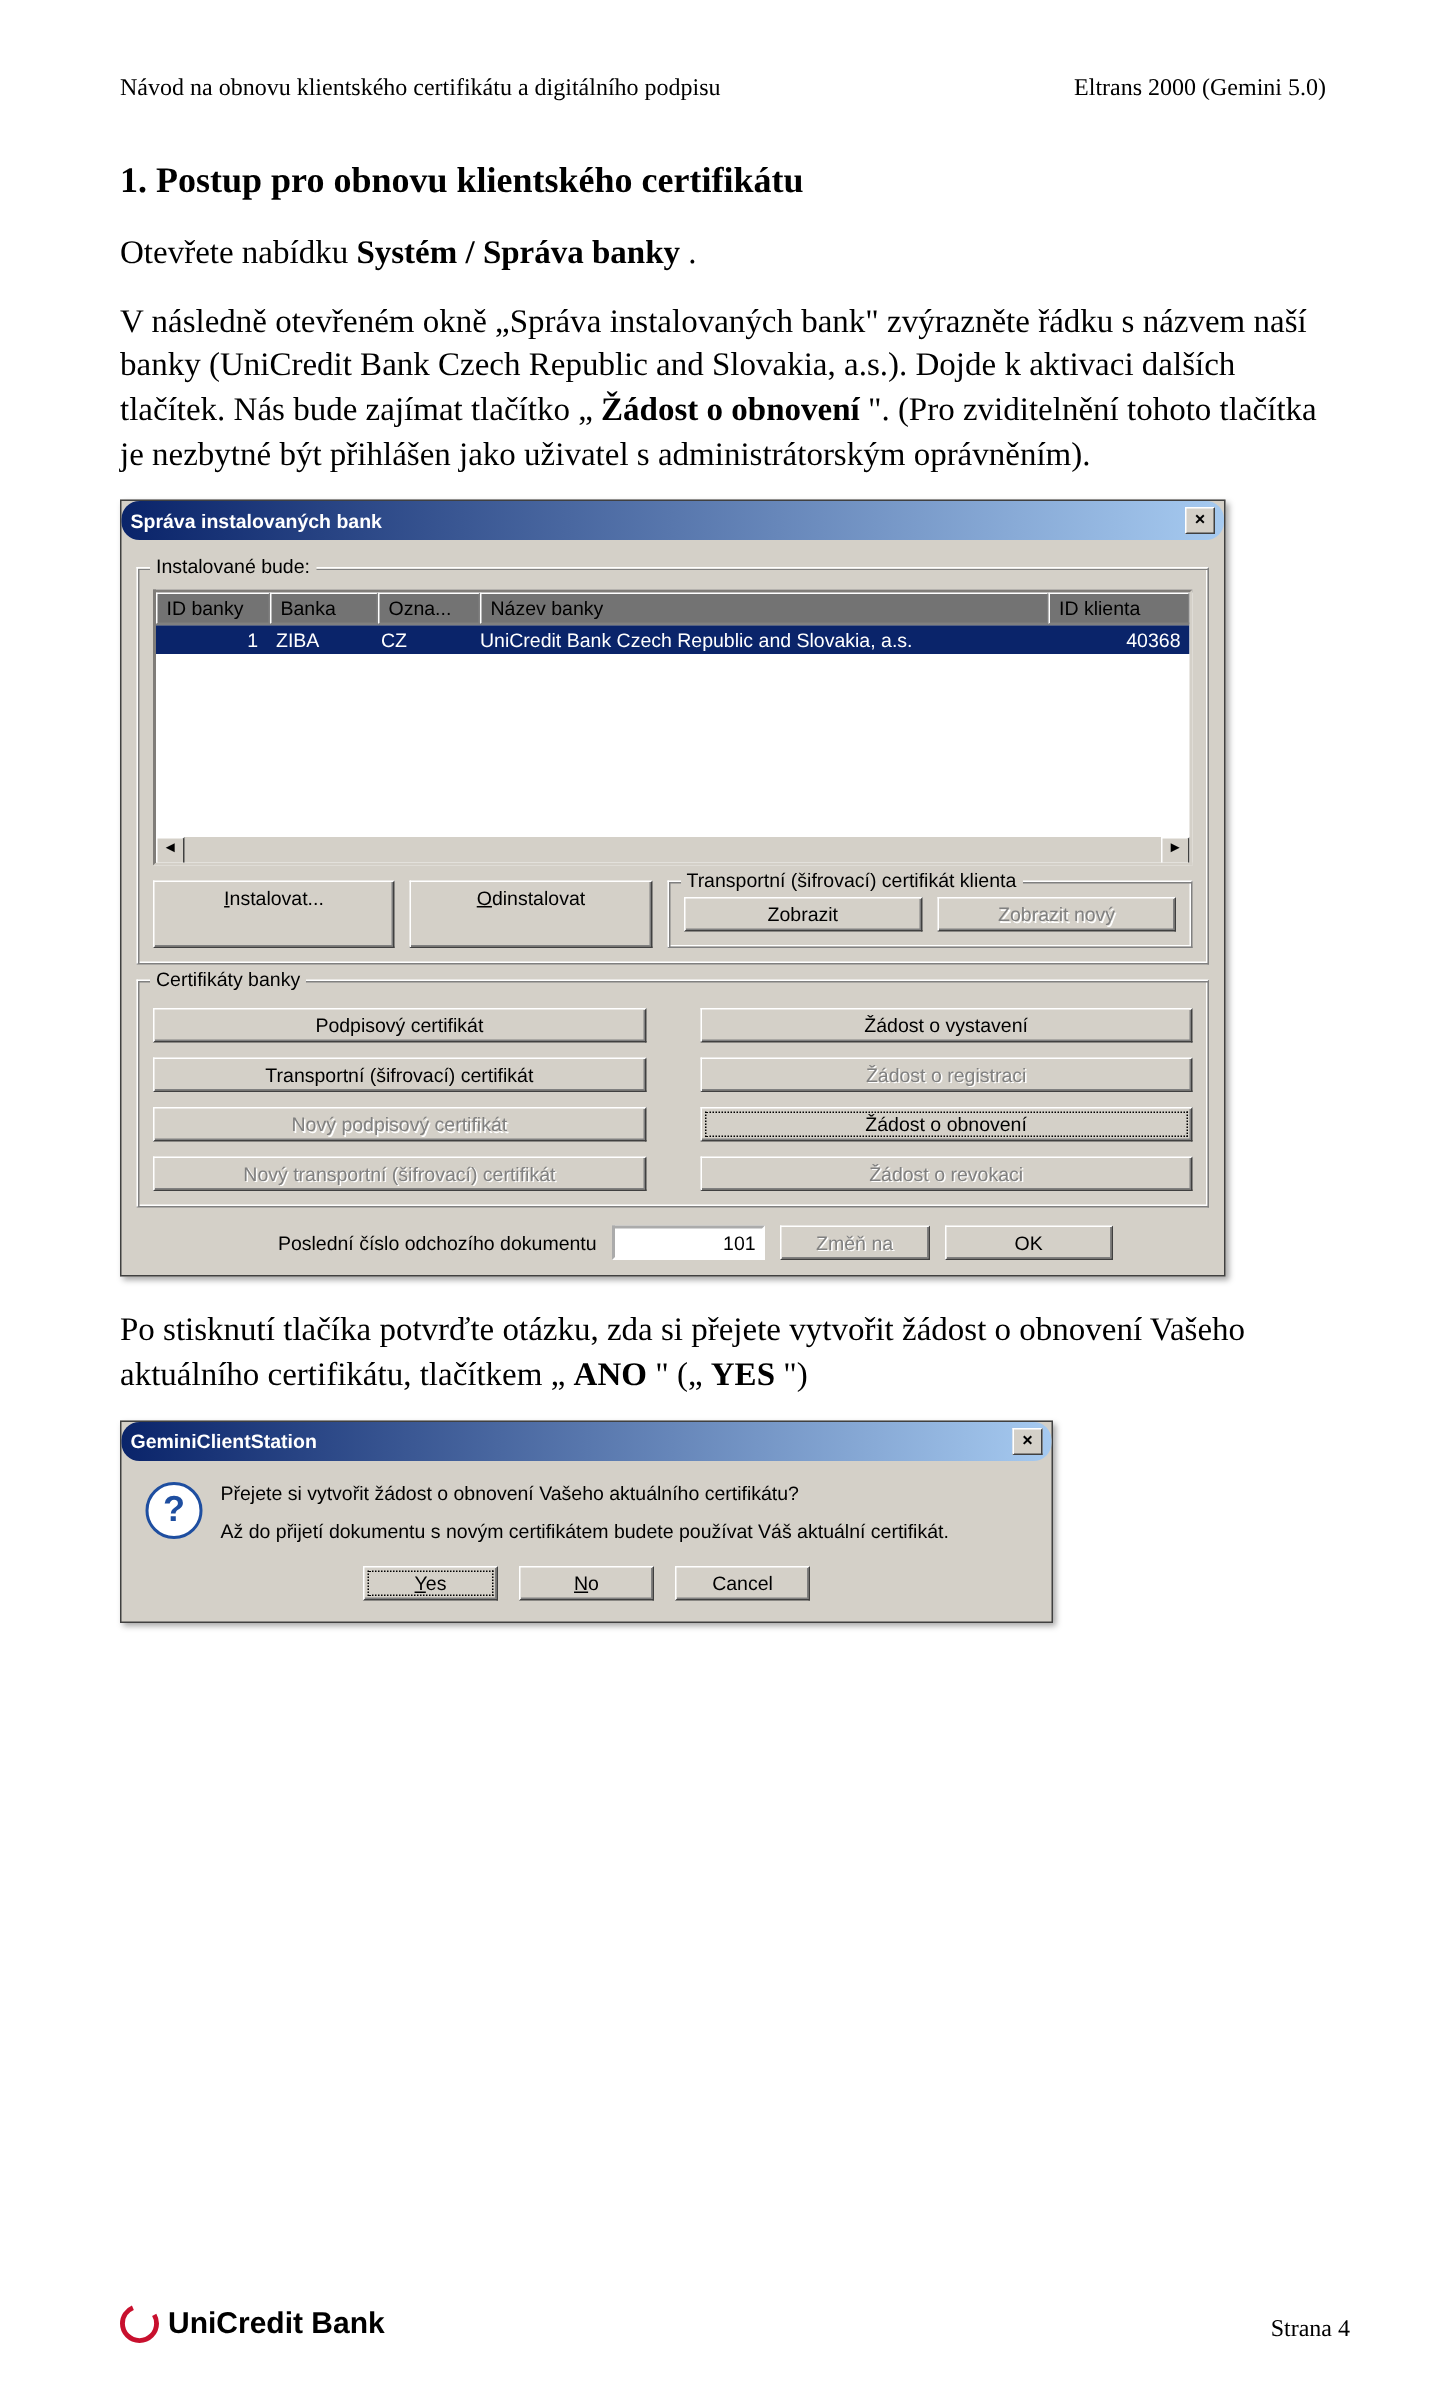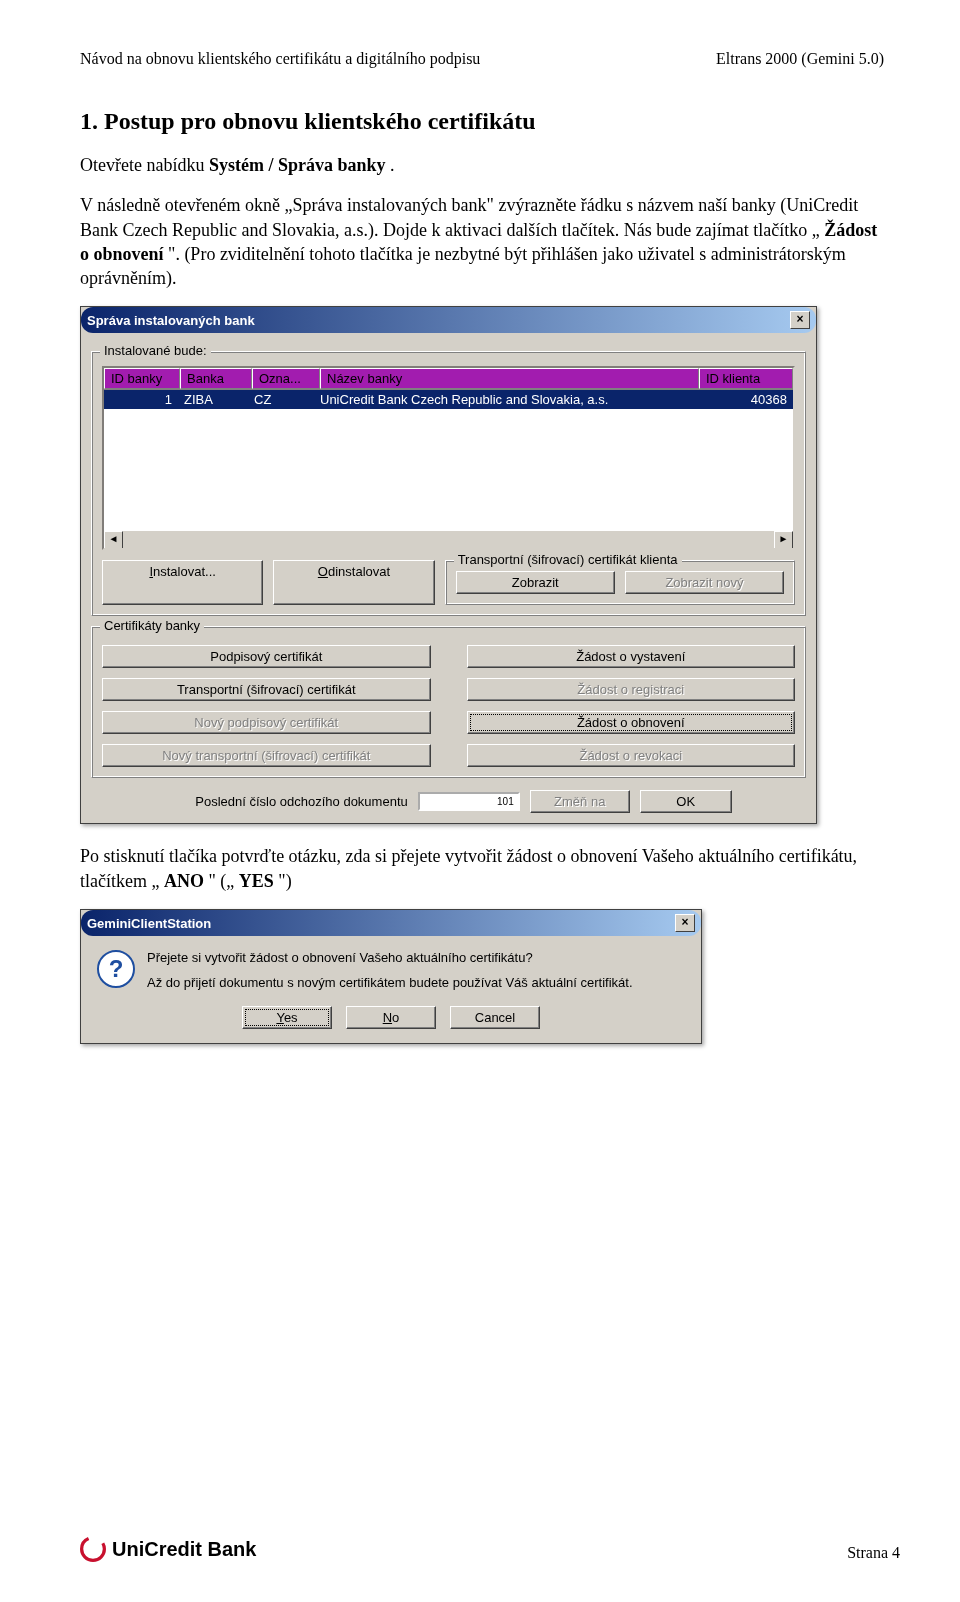--- a/index.html
+++ b/index.html
@@ -21,21 +21,21 @@
     justify-content: space-between;
     font-size: 16px;
     margin-bottom: 40px;
   }
   h2.section-title {
     font-size: 24px;
     font-weight: bold;
     margin: 0 0 18px 0;
   }
   .body-text {
-    font-size: 18px;
+    font-size: 22px;
     line-height: 1.35;
     margin: 0 0 16px 0;
   }
   .body-text .bold { font-weight: bold; }
 
   
   .win {
     font-family: Tahoma, Arial, sans-serif;
     font-size: 13px;
     background: #d4d0c8;
@@ -87,21 +87,21 @@
 
   .listview {
     background:#fff;
     border:2px inset #d4d0c8;
     height: 180px;
     overflow:hidden;
     position:relative;
   }
   .listview-header {
     display:flex;
-    background:#a21caf;
+    background:#737373;
     border-bottom:1px solid #808080;
     justify-content:center;
   }
   .lv-head {
     border:1px solid #fff;
     border-right-color:#808080;
     border-bottom-color:#808080;
     padding:2px 6px;
     white-space:nowrap;
     overflow:hidden;
@@ -155,21 +155,21 @@
     justify-content:center;
   }
   .bottom-row .lbl { flex:0 0 auto; margin-left:30px; }
   .numinput {
     width:90px;
     border:2px inset #fff;
     background:#fff;
     padding:2px 4px;
     text-align:right;
     font-family:Tahoma,Arial,sans-serif;
-    font-size:10px;
+    font-size:13px;
   }
 
   
   .msgbox .body {
     display:flex;
     gap:12px;
     padding:14px 16px 8px 16px;
     align-items:flex-start;
   }
   .qicon {
@@ -276,21 +276,21 @@
 
           <div class="winbtn disabled">Nový transportní (šifrovací) certifikát</div>
           <div class="winbtn disabled">Žádost o revokaci</div>
         </div>
       </div>
 
       <div class="bottom-row">
         <span class="lbl">Poslední číslo odchozího dokumentu</span>
         <input class="numinput" value="101" style="">
         <div class="winbtn disabled" style="width:100px">Změň na</div>
-        <div class="winbtn" style="width:92px">OK</div>
+        <div class="winbtn" style="width:112px">OK</div>
       </div>
     </div>
   </div>
 
   <p class="body-text">
     <span>Po stisknutí tlačíka potvrďte otázku, zda si přejete vytvořit žádost o obnovení Vašeho aktuálního certifikátu, tlačítkem „</span>
     <span class="bold">ANO</span>
     <span>" („</span>
     <span class="bold">YES</span>
     <span>")</span>

